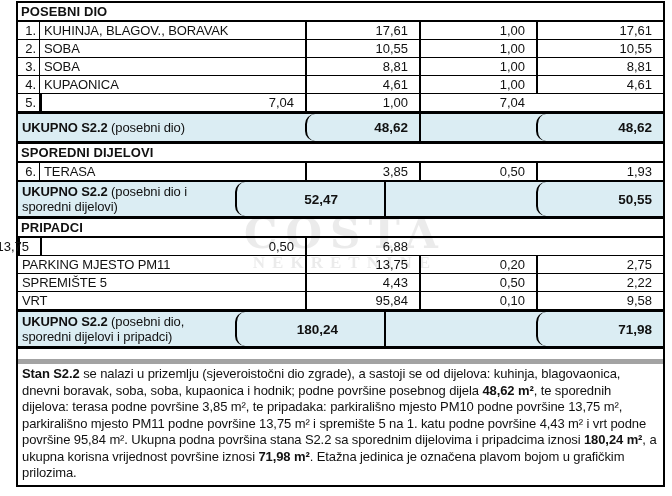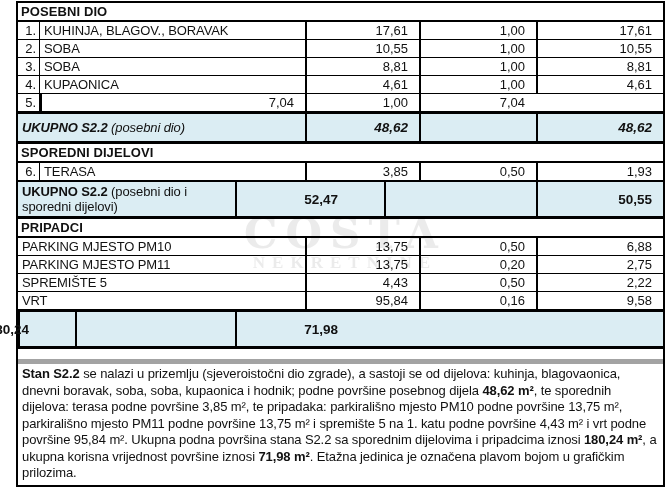--- a/index.html
+++ b/index.html
@@ -62,21 +62,21 @@
   .r-header .c-full {
     grid-column: 1 / -1;
     font-weight: 700;
     font-size: 13px;
     padding: 1px 0 11px 3px;
     letter-spacing: 0.1px;
   }
   .r-data { height: 17px; }
   .r-header { height: 17px; }
   .r-total { background: #dbedf3; }
-  .r-total-1 { height: 27px; font-style: italic; }
+  .r-total-1 { height: 27px; }
   .r-total-2 { height: 34px; gap: 35px; }
   .bt1 { border-top: 1px solid #000; }
   .bt2 { border-top: 2px solid #000; }
   .bt3 { border-top: 3px solid #000; }
   .c-num {
     height: 100%;
     box-sizing: border-box;
     border-right: 1px solid #000;
     text-align: right;
     padding-right: 3px;
@@ -98,21 +98,21 @@
     border-left: 2px solid #000;
     text-align: right;
     padding-right: 11px;
     font-size: 13px;
     display: flex;
     align-items: center;
     justify-content: flex-end;
   }
   .r-total .c-label { font-size: 13px; }
   .r-total .b, .b { font-weight: 700; }
-  .r-total .c-area, .r-total .c-value { font-weight: 700; font-size: 13.5px; }
+  .r-total .c-area, .r-total .c-value { font-weight: 700; font-size: 13.5px; border-radius: 10px; }
   .r-blank { height: 10px; }
   
   #description {
     border-top: 5px solid #a3a3a3;
     padding: 2px 6px 3px 4px;
     font-size: 13px;
     line-height: 16.5px;
     letter-spacing: -0.1px;
   }
 </style>
@@ -190,45 +190,45 @@
         <div class="c-area">52,47</div>
         <div class="c-coef"></div>
         <div class="c-value">50,55</div>
       </div>
 
     <div class="t-row r-header bt3">
         <div class="c-full">PRIPADCI</div>
       </div>
 
     <div class="t-row r-data bt2">
-        <div class="c-label span2">PARKING MJESTO PM10</div>
         <div class="c-area">13,75</div>
         <div class="c-coef">0,50</div>
         <div class="c-value">6,88</div>
       </div>
     <div class="t-row r-data bt1">
         <div class="c-label span2">PARKING MJESTO PM11</div>
         <div class="c-area">13,75</div>
         <div class="c-coef">0,20</div>
         <div class="c-value">2,75</div>
       </div>
     <div class="t-row r-data bt1">
         <div class="c-label span2">SPREMIŠTE 5</div>
         <div class="c-area">4,43</div>
         <div class="c-coef">0,50</div>
         <div class="c-value">2,22</div>
       </div>
     <div class="t-row r-data bt1">
         <div class="c-label span2">VRT</div>
         <div class="c-area">95,84</div>
-        <div class="c-coef">0,16</div>
+        <div class="c-coef">0,10</div>
         <div class="c-value">9,58</div>
       </div>
 
     <div class="t-row r-total r-total-2 bt3">
+        <div class="c-label span2"><span class="b">UKUPNO S2.2</span> <span>(posebni dio, sporedni dijelovi i pripadci)</span></div>
         <div class="c-area">180,24</div>
         <div class="c-coef"></div>
         <div class="c-value">71,98</div>
       </div>
 
     <div class="t-row r-blank bt3"></div>
 
     <div id="description"><span class="b">Stan S2.2</span><span> se nalazi u prizemlju (sjeveroistočni dio zgrade), a sastoji se od dijelova: kuhinja, blagovaonica, dnevni boravak, soba, soba, kupaonica i hodnik; podne površine posebnog dijela </span><span class="b">48,62 m²</span><span>, te sporednih dijelova: terasa podne površine 3,85 m², te pripadaka: parkirališno mjesto PM10 podne površine 13,75 m², parkirališno mjesto PM11 podne površine 13,75 m² i spremište 5 na 1. katu podne površine 4,43 m² i vrt podne površine 95,84 m². Ukupna podna površina stana S2.2 sa sporednim dijelovima i pripadcima iznosi </span><span class="b">180,24 m²</span><span>, a ukupna korisna vrijednost površine iznosi </span><span class="b">71,98 m²</span><span>. Etažna jedinica je označena plavom bojom u grafičkim prilozima.</span></div>
 
   </div>

